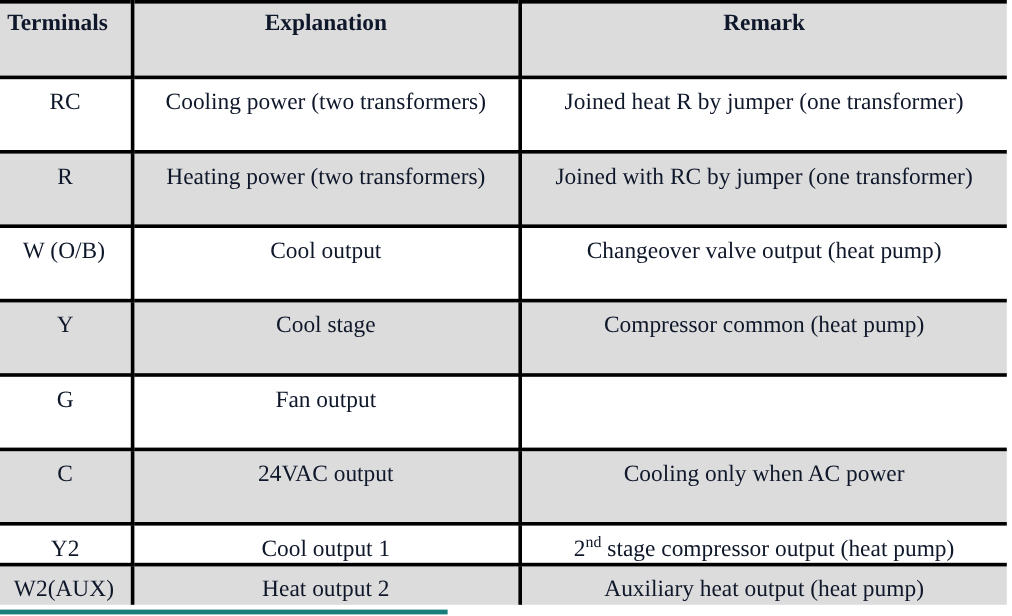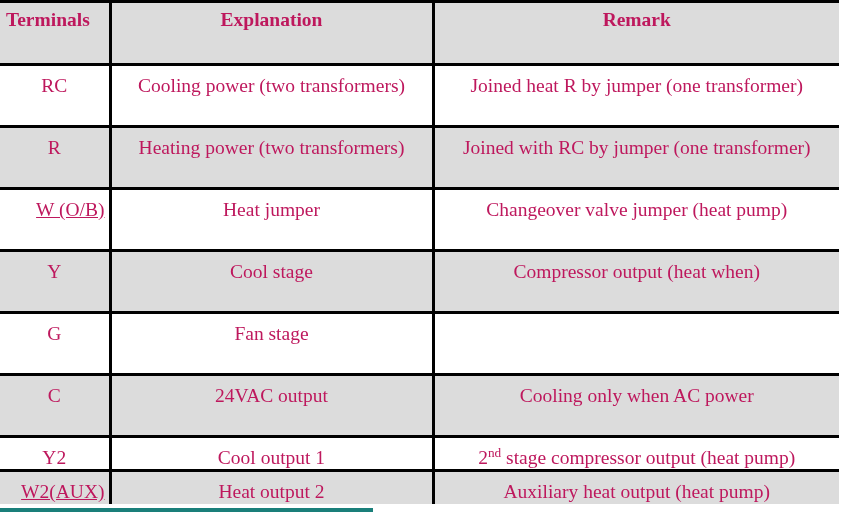--- a/index.html
+++ b/index.html
@@ -32,21 +32,21 @@
   }
 
   table.terminals-table col.col-terminals { width: 110px; }
   table.terminals-table col.col-explanation { width: 323px; }
   table.terminals-table col.col-remark { width: 406px; }
 
   table.terminals-table th,
   table.terminals-table td {
     border-right: 3px solid #000000;
     border-bottom: 3px solid #000000;
-    color: #be185d;
+    color: #0f172a;
     font-size: 19.5px;
     line-height: 1.15;
     vertical-align: top;
     padding: 9px 4px 0 4px;
     box-sizing: border-box;
     text-align: center;
     font-weight: normal;
   }
 
   table.terminals-table th:last-child,
@@ -69,23 +69,22 @@
 
   
   tbody tr.row-white > td { background: #ffffff; }
   tbody tr.row-gray  > td { background: #dcdcdc; }
 
   tbody tr.tall-row > td { height: 62px; }
   tbody tr.short-row > td { height: 29px; }
   tbody tr.last-row > td { height: 32px; border-bottom: 0; }
 
   td.cell-terminal.flush-left {
-    text-align: right;
+    text-align: center;
     padding-left: 2px;
-    text-decoration: underline;
   }
 
   sup.ordinal {
     font-size: 0.68em;
     vertical-align: super;
     line-height: 0;
   }
   .base-num { font-size: 1em; }
 
   
@@ -127,33 +126,33 @@
       </tr>
 
       <tr class="row-gray tall-row">
         <td class="cell-terminal">R</td>
         <td class="cell-explanation">Heating power (two transformers)</td>
         <td class="cell-remark">Joined with RC by jumper (one transformer)</td>
       </tr>
 
       <tr class="row-white tall-row">
         <td class="cell-terminal flush-left">W (O/B)</td>
-        <td class="cell-explanation">Heat jumper</td>
-        <td class="cell-remark">Changeover valve jumper (heat pump)</td>
+        <td class="cell-explanation">Cool output</td>
+        <td class="cell-remark">Changeover valve output (heat pump)</td>
       </tr>
 
       <tr class="row-gray tall-row">
         <td class="cell-terminal">Y</td>
         <td class="cell-explanation">Cool stage</td>
-        <td class="cell-remark">Compressor output (heat when)</td>
+        <td class="cell-remark">Compressor common (heat pump)</td>
       </tr>
 
       <tr class="row-white tall-row">
         <td class="cell-terminal">G</td>
-        <td class="cell-explanation">Fan stage</td>
+        <td class="cell-explanation">Fan output</td>
         <td class="cell-remark"></td>
       </tr>
 
       <tr class="row-gray tall-row">
         <td class="cell-terminal">C</td>
         <td class="cell-explanation">24VAC output</td>
         <td class="cell-remark">Cooling only when AC power</td>
       </tr>
 
       <tr class="row-white short-row">

